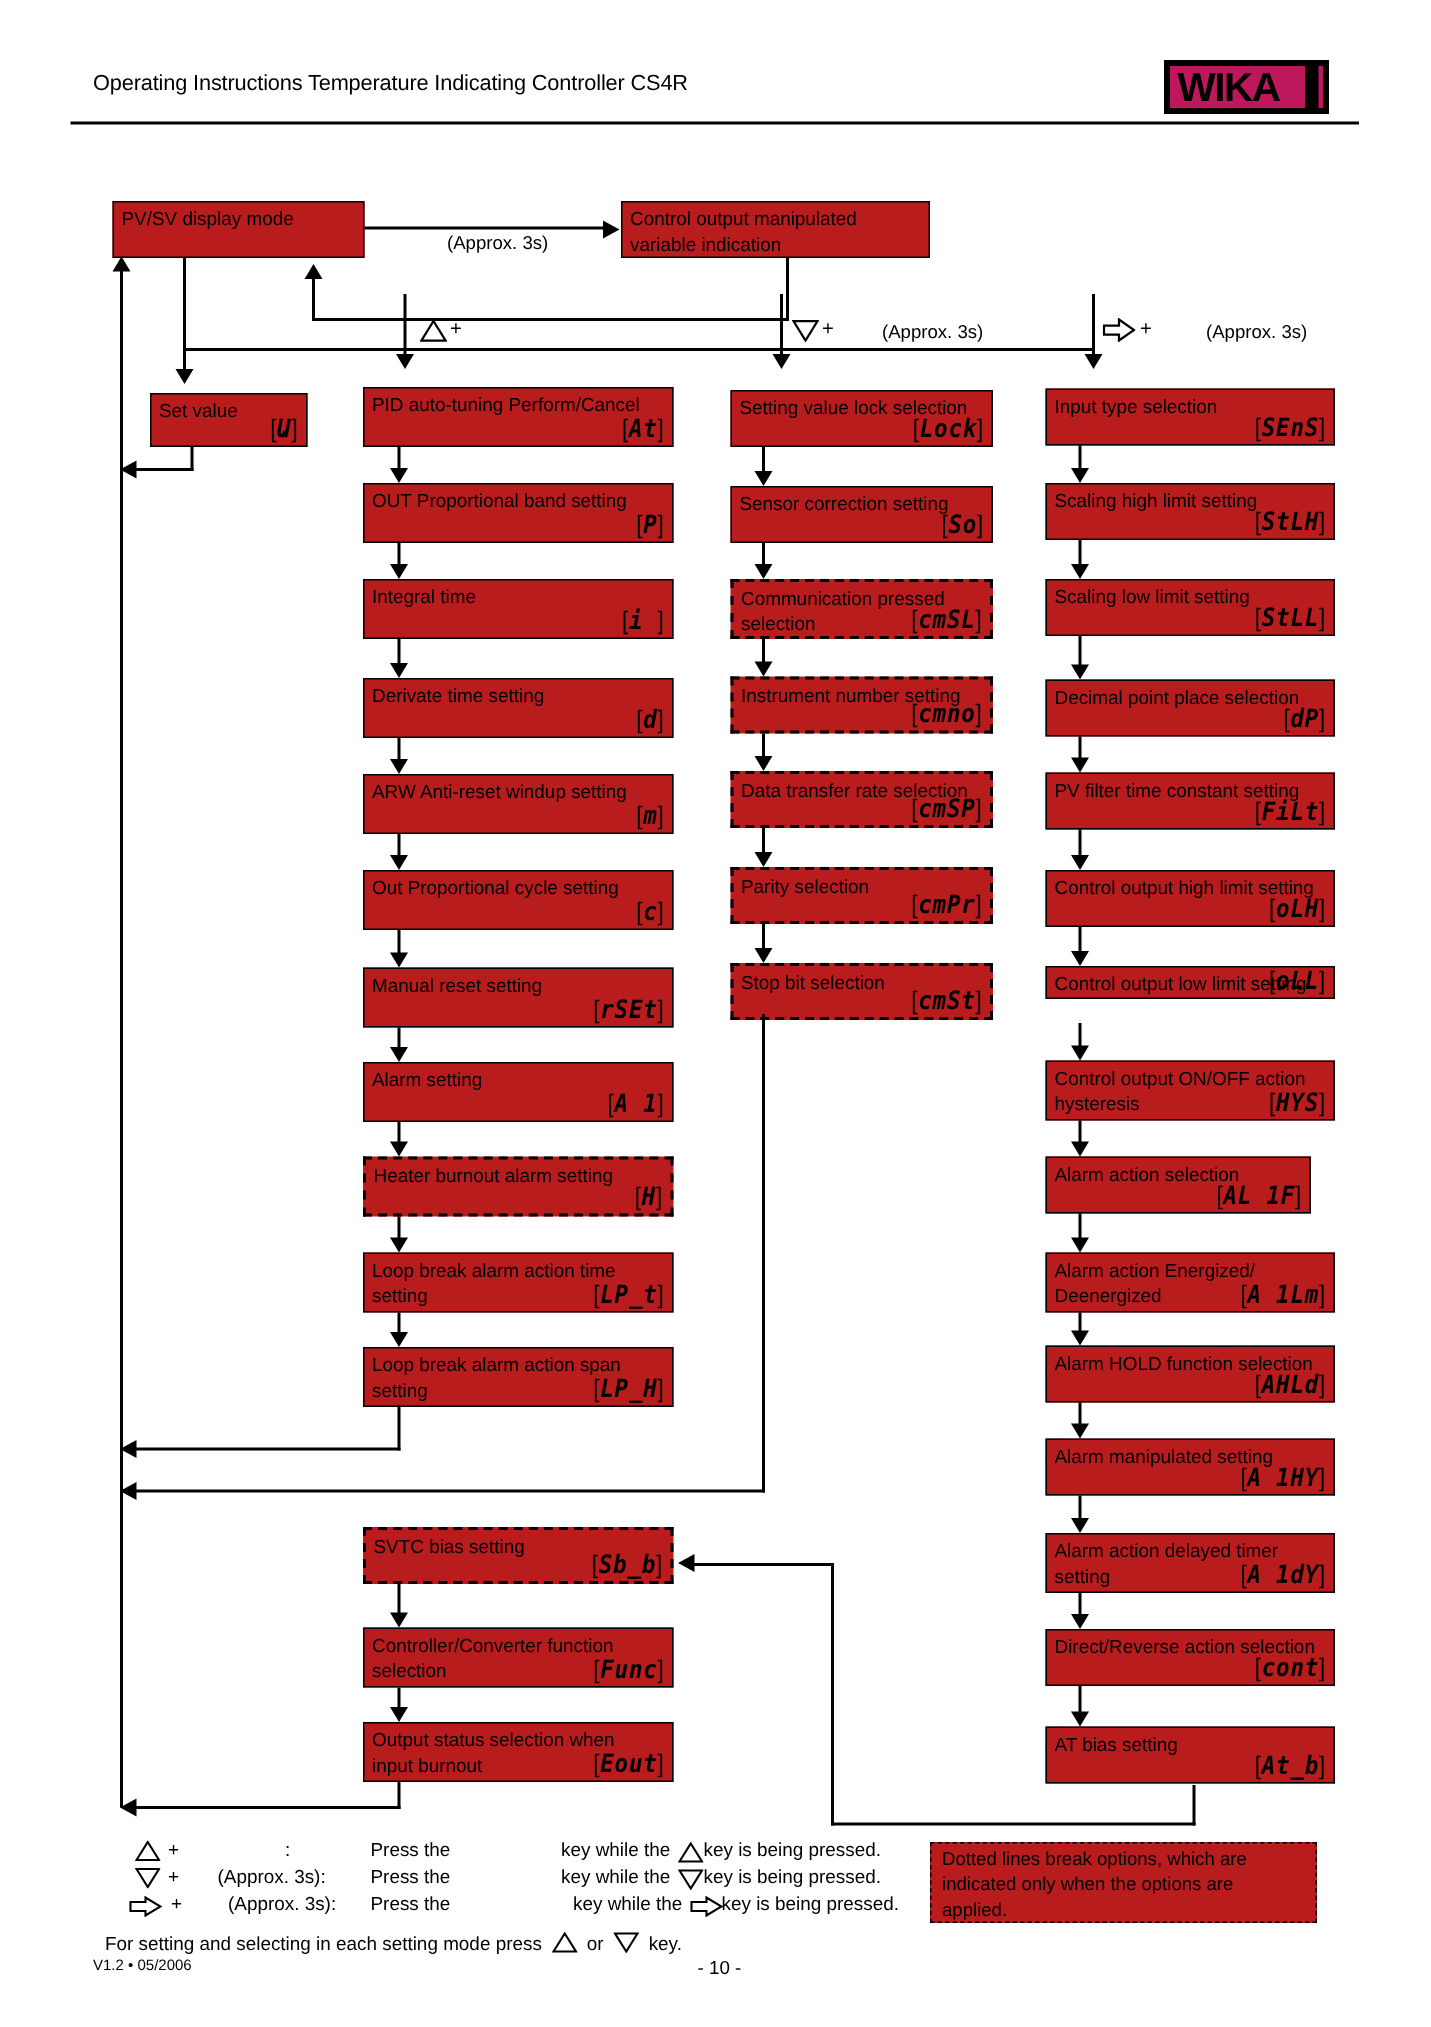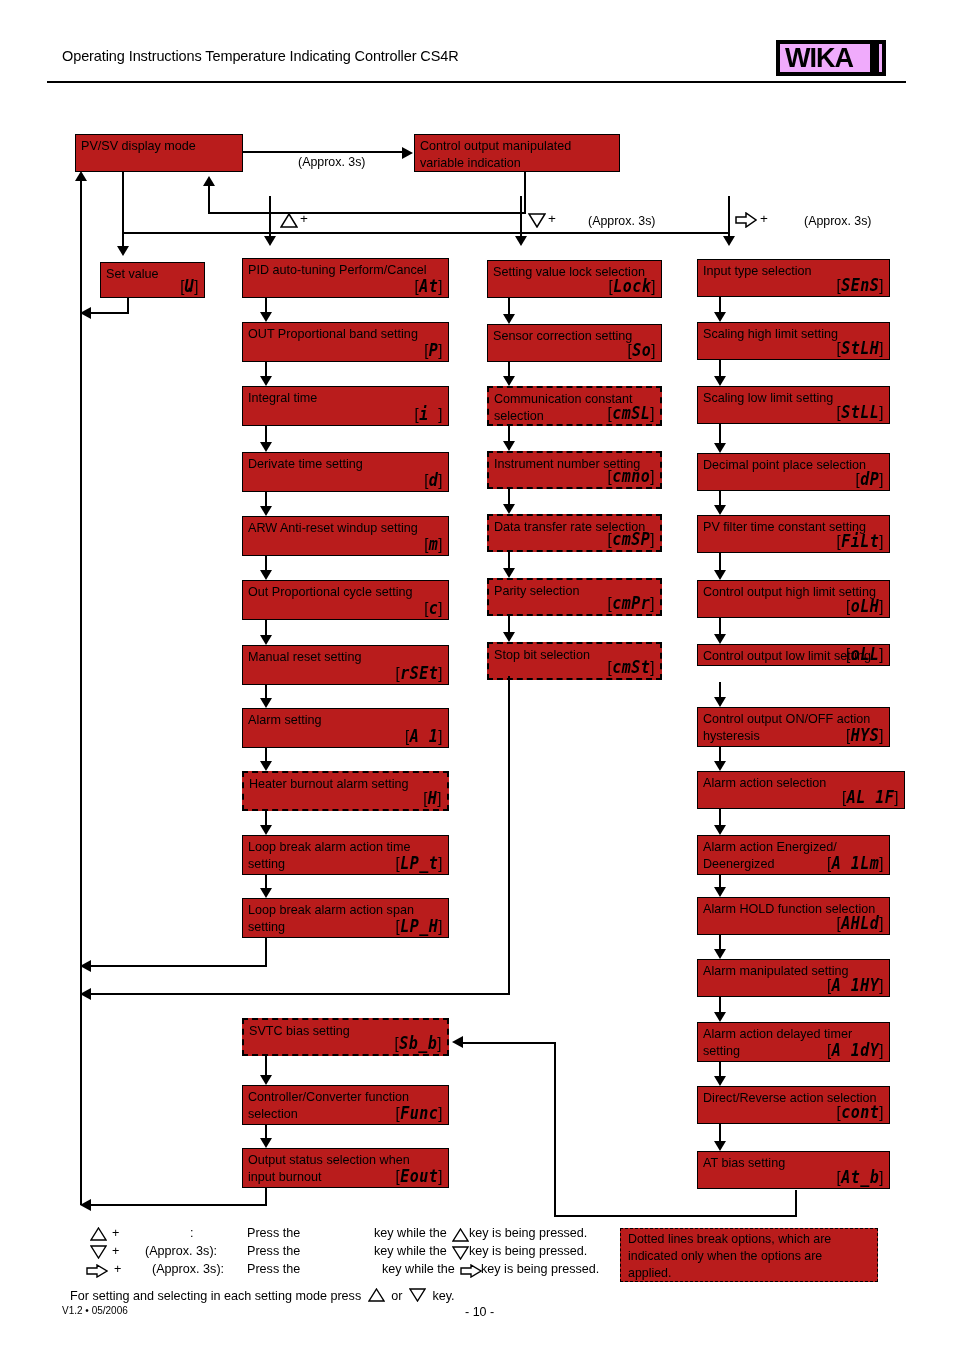--- a/index.html
+++ b/index.html
@@ -10,21 +10,21 @@
   }
   .page{position:absolute;left:0;top:0;width:954px;height:1351px;}
 
   
   #header-title{
     position:absolute;left:62px;top:48px;font-size:14.5px;letter-spacing:-0.1px;
     white-space:nowrap;
   }
   #wika-logo{
     position:absolute;left:776px;top:40px;width:110px;height:36px;
-    border:4px solid #000;box-sizing:border-box;background:#f0abfc;
+    border:4px solid #000;box-sizing:border-box;background:#be185d;
     display:flex;align-items:center;
   }
   #wika-logo .wordmark{
     font-family:"Liberation Sans","DejaVu Sans",sans-serif;
     font-weight:bold;font-size:27px;line-height:27px;letter-spacing:-1px;
     padding-left:5px;
   }
   #wika-logo .bar{
     position:absolute;right:3px;top:0;bottom:0;width:9px;background:#000;
   }
@@ -250,21 +250,21 @@
       </div>
       <div class="ln vln" style="left: 508px; top: 298px; height: 17px;"></div>
       <div class="arrow-down" style="left: 503.2px; top: 314px;"></div>
       <div class="box" style="left: 487px; top: 324px; width: 175px; height: 38px;">
         <span class="title">Sensor correction setting</span>
         <span class="code"><span class="brk">[</span>So<span class="brk">]</span></span>
       </div>
       <div class="ln vln" style="left: 508px; top: 362px; height: 15px;"></div>
       <div class="arrow-down" style="left: 503.2px; top: 376px;"></div>
       <div class="box dashed" style="left: 487px; top: 386px; width: 175px; height: 40px;">
-        <span class="title">Communication constant</span>
+        <span class="title">Communication pressed</span>
         <span class="title2">selection</span>
         <span class="code"><span class="brk">[</span>cmSL<span class="brk">]</span></span>
       </div>
       <div class="ln vln" style="left: 508px; top: 426px; height: 16px;"></div>
       <div class="arrow-down" style="left: 503.2px; top: 441px;"></div>
       <div class="box dashed" style="left: 487px; top: 451px; width: 175px; height: 38px;">
         <span class="title">Instrument number setting</span>
         <span class="code"><span class="brk">[</span>cmno<span class="brk">]</span></span>
       </div>
       <div class="ln vln" style="left: 508px; top: 489px; height: 16px;"></div>
@@ -330,21 +330,21 @@
       </div>
       <div class="ln vln" style="left: 719px; top: 682px; height: 16px;"></div>
       <div class="arrow-down" style="left: 714.2px; top: 697px;"></div>
       <div class="box" style="left: 697px; top: 707px; width: 193px; height: 40px;">
         <span class="title">Control output ON/OFF action</span>
         <span class="title2">hysteresis</span>
         <span class="code"><span class="brk">[</span>HYS<span class="brk">]</span></span>
       </div>
       <div class="ln vln" style="left: 719px; top: 747px; height: 15px;"></div>
       <div class="arrow-down" style="left: 714.2px; top: 761px;"></div>
-      <div class="box" style="left: 697px; top: 771px; width: 208px; height: 38px;">
+      <div class="box" style="left: 697px; top: 771px; width: 177px; height: 38px;">
         <span class="title">Alarm action selection</span>
         <span class="code"><span class="brk">[</span>AL&nbsp;1F<span class="brk">]</span></span>
       </div>
       <div class="ln vln" style="left: 719px; top: 809px; height: 17px;"></div>
       <div class="arrow-down" style="left: 714.2px; top: 825px;"></div>
       <div class="box" style="left: 697px; top: 835px; width: 193px; height: 40px;">
         <span class="title">Alarm action Energized/</span>
         <span class="title2">Deenergized</span>
         <span class="code"><span class="brk">[</span>A&nbsp;1Lm<span class="brk">]</span></span>
       </div>

